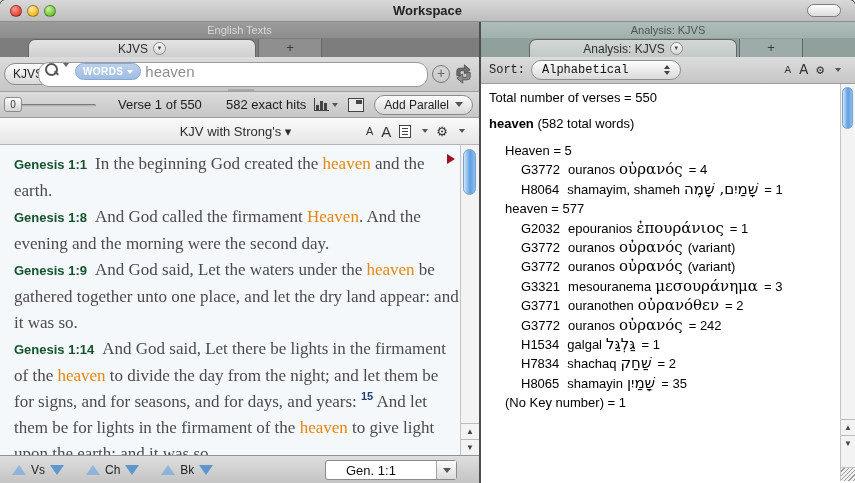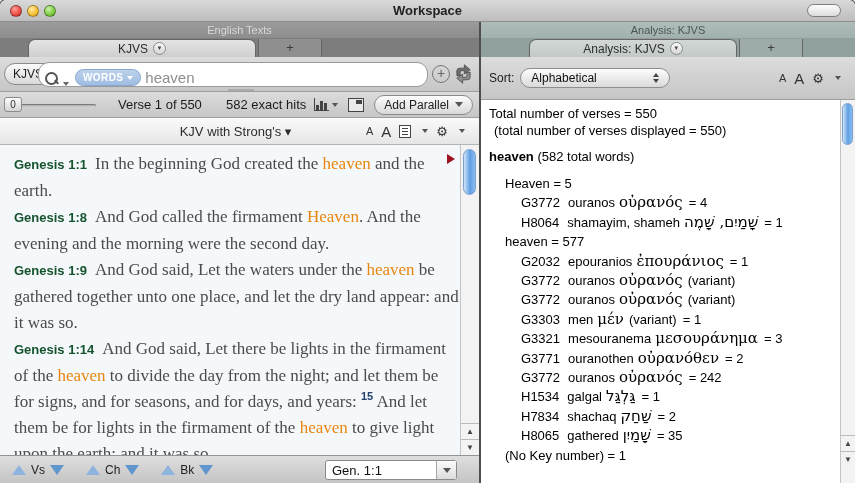--- a/index.html
+++ b/index.html
@@ -66,21 +66,21 @@
   .search-bar { height:35px; }
   .module-btn {
     position:absolute; left:4px; top:6px; height:22px; padding:0 8px;
     background:linear-gradient(#fcfcfc,#d9d9d9); border:1px solid #8b8b8b; border-radius:11px;
     font-size:12px; color:#222; display:flex; align-items:center; gap:5px;
   }
   .dd-arrow { width:0; height:0; border-left:4px solid transparent; border-right:4px solid transparent; border-top:5px solid #555; }
   .search-field {
     position:absolute; left:38px; top:5px; width:390px; height:25px;
     background:#fff; border:1px solid #9a9a9a; border-radius:11px;
-    display:flex; align-items:flex-end; padding:0 6px; gap:4px;
+    display:flex; align-items:flex-start; padding:0 6px; gap:4px;
   }
   .mag { position:relative; width:14px; height:14px; }
   .mag::before { content:""; position:absolute; left:0; top:0; width:9px; height:9px; border:2px solid #555; border-radius:50%; }
   .mag::after  { content:""; position:absolute; left:9px; top:9px; width:5px; height:2px; background:#555; transform:rotate(45deg); }
   .mag-dd { width:0; height:0; border-left:3px solid transparent; border-right:3px solid transparent; border-top:4px solid #666; margin-right:2px; }
   .scope-pill {
     background:linear-gradient(#bcd1ea,#9fbde2); border:1px solid #86a8d2; border-radius:9px;
     color:#fff; font-size:10px; font-weight:700; letter-spacing:.4px;
     padding:2px 7px; display:flex; align-items:center; gap:4px;
   }
@@ -159,25 +159,25 @@
     background:linear-gradient(#dedede,#c4c4c4); border-top:1px solid #949494;
     display:flex; align-items:center; font-size:12px; color:#1e1e1e;
   }
   .nav-group { display:flex; align-items:center; gap:5px; margin-left:12px; }
   .tri-up   { width:0; height:0; border-left:7px solid transparent; border-right:7px solid transparent; border-bottom:10px solid #8db4dd; }
   .tri-down { width:0; height:0; border-left:7px solid transparent; border-right:7px solid transparent; border-top:10px solid #5f96cd; }
   .goto-box {
     position:absolute; right:22px; top:4px; width:132px; height:20px;
     background:#fff; border:1px solid #8a8a8a; border-radius:3px; display:flex; align-items:center;
   }
-  .goto-text { flex:1; padding-left:6px; font-size:13px; color:#111; }
+  .goto-text { flex:1; padding-left:20px; font-size:13px; color:#111; }
   .goto-btn { width:20px; height:100%; border-left:1px solid #a5a5a5; display:flex; align-items:center; justify-content:center; background:linear-gradient(#fbfbfb,#dcdcdc); }
 
   
-  .sort-bar { height:43px; display:flex; align-items:center; font-size:12px; color:#1c1c1c; }
+  .sort-bar { height:27px; display:flex; align-items:center; font-size:12px; color:#1c1c1c;font-family:Liberation Mono, monospace; }
   .sort-label { margin-left:8px; }
   .sort-select {
     margin-left:6px; width:150px; height:20px; border:1px solid #8e8e8e; border-radius:11px;
     background:linear-gradient(#fdfdfd,#dadada); display:flex; align-items:center; padding:0 10px;
   }
   .sort-value { flex:1; font-size:12px; color:#111; }
   .updown { display:flex; flex-direction:column; gap:2px; }
   .updown i { display:block; width:0; height:0; border-left:3.5px solid transparent; border-right:3.5px solid transparent; }
   .updown .u { border-bottom:4px solid #444; }
   .updown .d { border-top:4px solid #444; }
@@ -349,36 +349,34 @@
         <span class="fontA-small">A</span>
         <span class="fontA-large">A</span>
         <span class="gear-icon">⚙</span>
         <span class="mini-dd"></span>
       </div>
     </div>
 
     <div class="analysis-area">
       <div class="analysis-scroll">
           <div class="a-line">Total number of verses = 550</div>
-          <div class="a-line a-indent">(total number of verses displayed = 550)</div>
           <div class="a-line a-gap"><span class="a-word">heaven</span><span> (582 total words)</span></div>
           <div class="a-group a-gap">Heaven = 5</div>
           <div class="a-entry"><span class="a-key">G3772</span><span>ouranos</span><span class="grc">οὐρανός</span><span class="a-count">= 4</span></div>
           <div class="a-entry"><span class="a-key">H8064</span><span>shamayim, shameh</span><span class="heb" dir="rtl">שָׁמַיִם, שָׁמֶה</span><span class="a-count">= 1</span></div>
           <div class="a-group">heaven = 577</div>
           <div class="a-entry"><span class="a-key">G2032</span><span>epouranios</span><span class="grc">ἐπουράνιος</span><span class="a-count">= 1</span></div>
           <div class="a-entry"><span class="a-key">G3772</span><span>ouranos</span><span class="grc">οὐρανός</span><span class="a-note">(variant)</span></div>
           <div class="a-entry"><span class="a-key">G3772</span><span>ouranos</span><span class="grc">οὐρανός</span><span class="a-note">(variant)</span></div>
-          <div class="a-entry"><span class="a-key">G3303</span><span>men</span><span class="grc">μέν</span><span class="a-note">(variant)</span><span class="a-count">= 1</span></div>
           <div class="a-entry"><span class="a-key">G3321</span><span>mesouranema</span><span class="grc">μεσουράνημα</span><span class="a-count">= 3</span></div>
           <div class="a-entry"><span class="a-key">G3771</span><span>ouranothen</span><span class="grc">οὐρανόθεν</span><span class="a-count">= 2</span></div>
           <div class="a-entry"><span class="a-key">G3772</span><span>ouranos</span><span class="grc">οὐρανός</span><span class="a-count">= 242</span></div>
           <div class="a-entry"><span class="a-key">H1534</span><span>galgal</span><span class="heb" dir="rtl">גַּלְגַּל</span><span class="a-count">= 1</span></div>
           <div class="a-entry"><span class="a-key">H7834</span><span>shachaq</span><span class="heb" dir="rtl">שַׁחַק</span><span class="a-count">= 2</span></div>
-          <div class="a-entry"><span class="a-key">H8065</span><span>gathered</span><span class="heb" dir="rtl">שָׁמַיִן</span><span class="a-count">= 35</span></div>
+          <div class="a-entry"><span class="a-key">H8065</span><span>shamayin</span><span class="heb" dir="rtl">שָׁמַיִן</span><span class="a-count">= 35</span></div>
           <div class="a-group">(No Key number) = 1</div>
         </div>
       <div class="vscrollbar" style="width:15px;">
         <div class="aqua-thumb" style="top:3px; height:42px; left:1px; width:11px;"></div>
         <div class="sb-btn" style="bottom:46px; width:14px;">▲</div>
         <div class="sb-btn" style="bottom:30px; width:14px;">▼</div>
       </div>
       <div class="resize-grip"></div>
     </div>
   </div>

